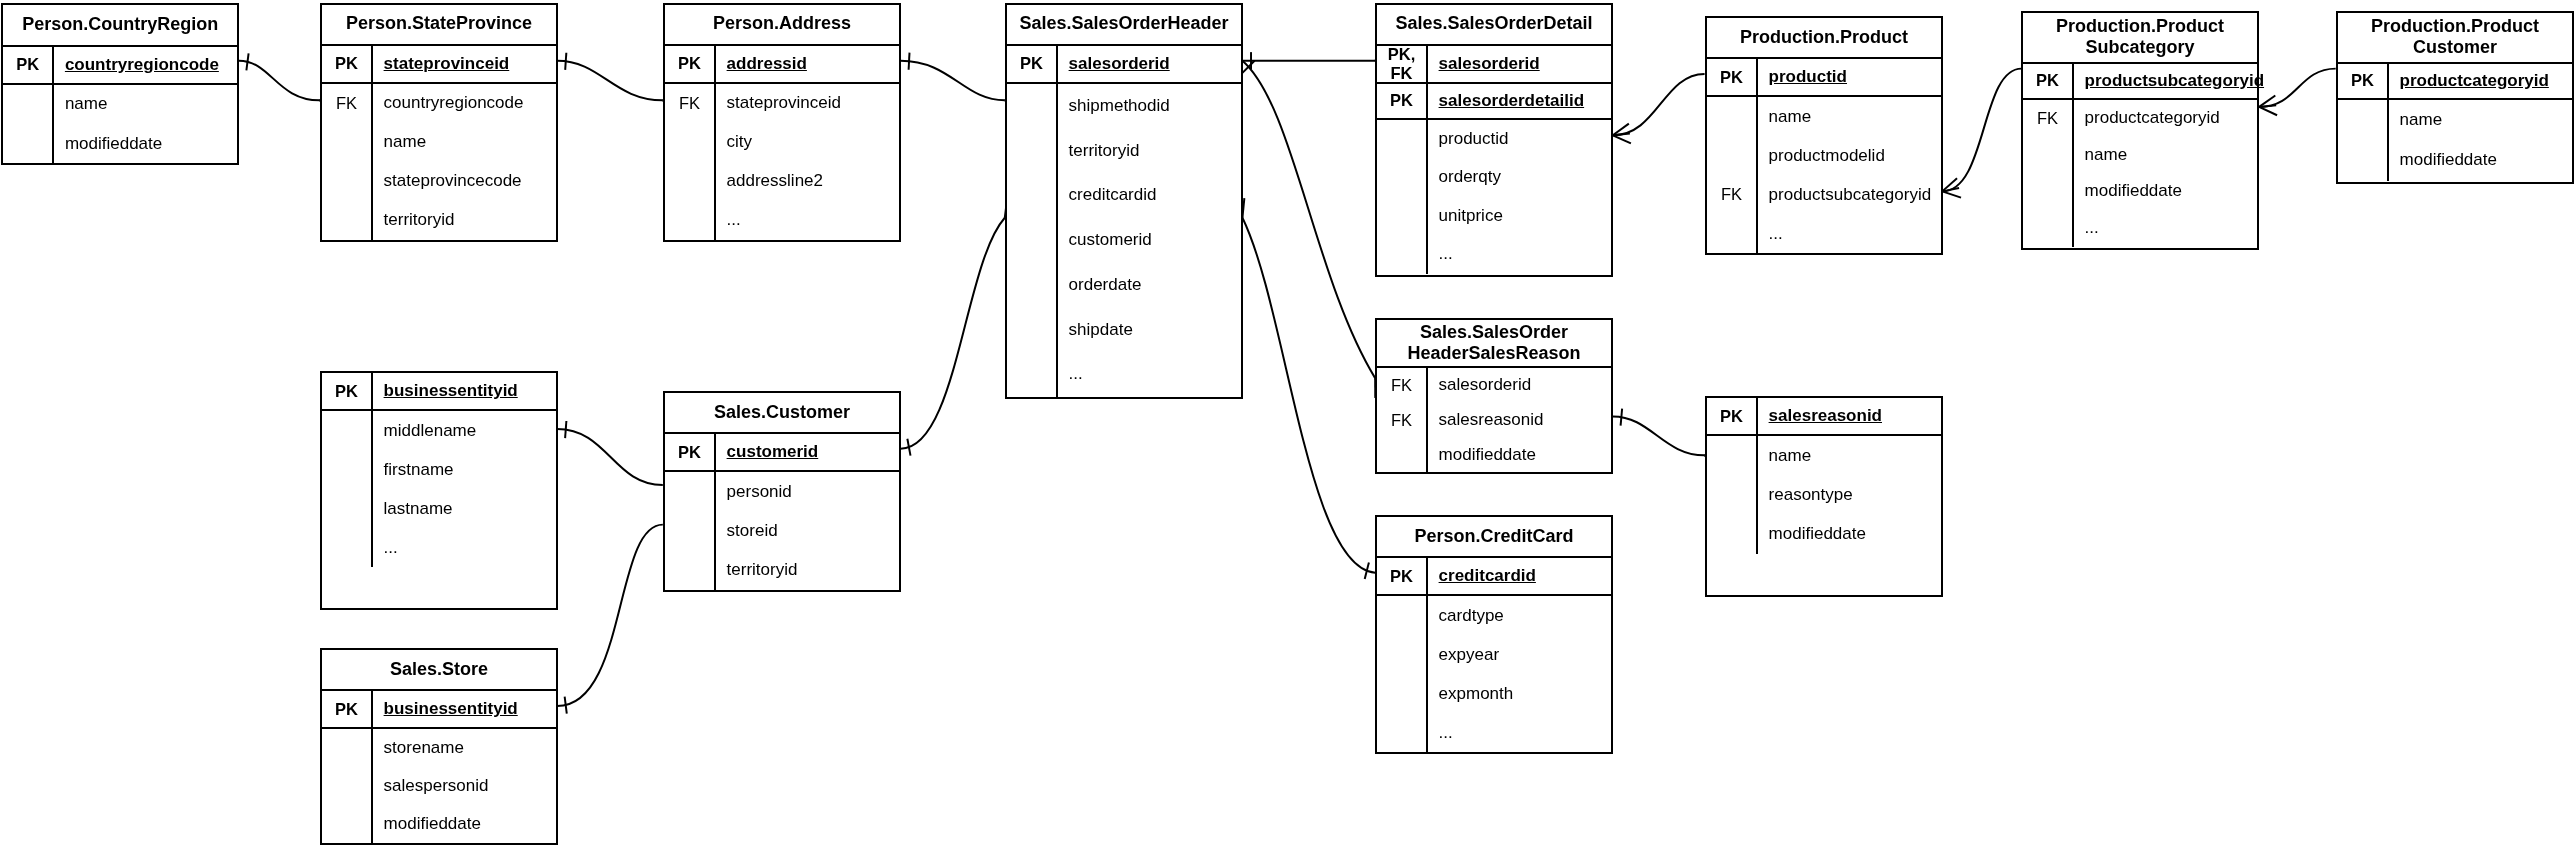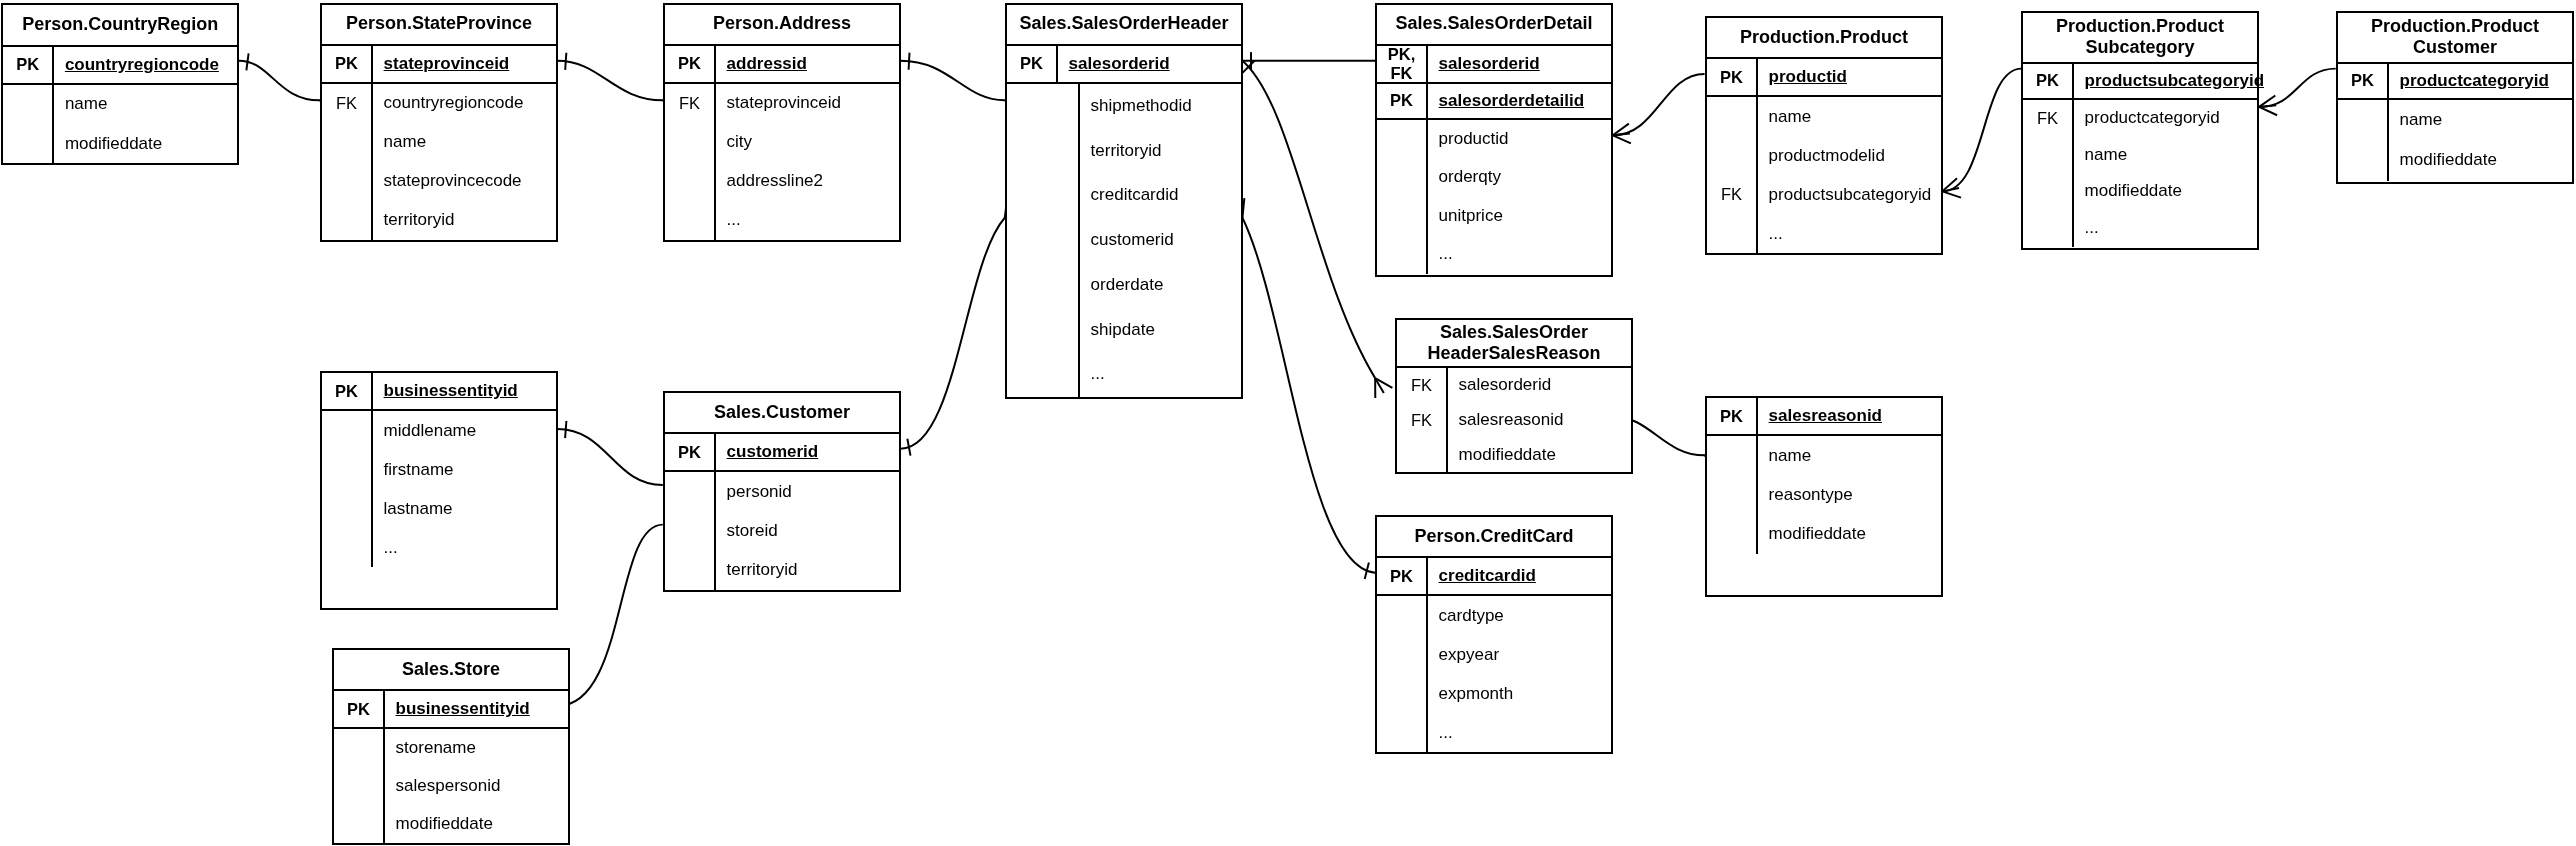--- a/index.html
+++ b/index.html
@@ -192,21 +192,21 @@
           </div>
         </div>
       </div>
       <div class="entity" style="left: 1005px; top: 2.6px; width: 238px; height: 396px;">
         <div class="ent-title" style="height: 41px;">Sales.SalesOrderHeader</div>
         <div class="ent-body">
           <div class="attr-row pkrow" style="height: 38px;">
             <div class="attr-key pk" style="flex-basis: 51px; white-space: pre-line;">PK</div>
             <div class="attr-name">salesorderid</div>
           </div>
-          <div class="grp" style="height: 313px; padding-left: 22px;">
+          <div class="grp" style="height: 313px;">
             <div class="attr-row">
               <div class="attr-key" style="flex-basis: 51px;"></div>
               <div class="attr-name">shipmethodid</div>
             </div>
             <div class="attr-row">
               <div class="attr-key" style="flex-basis: 51px;"></div>
               <div class="attr-name">territoryid</div>
             </div>
             <div class="attr-row">
               <div class="attr-key" style="flex-basis: 51px;"></div>
@@ -329,21 +329,21 @@
               <div class="attr-key" style="flex-basis: 51px;"></div>
               <div class="attr-name">name</div>
             </div>
             <div class="attr-row">
               <div class="attr-key" style="flex-basis: 51px;"></div>
               <div class="attr-name">modifieddate</div>
             </div>
           </div>
         </div>
       </div>
-      <div class="entity" style="left: 1375px; top: 318px; width: 238px; height: 156px; margin-left: 20px;">
+      <div class="entity" style="left: 1375px; top: 318px; width: 238px; height: 156px;">
         <div class="ent-title" style="height: 48px;">Sales.SalesOrder HeaderSalesReason</div>
         <div class="ent-body">
           <div class="grp" style="height: 104px;">
             <div class="attr-row">
               <div class="attr-key" style="flex-basis: 51px;">FK</div>
               <div class="attr-name">salesorderid</div>
             </div>
             <div class="attr-row">
               <div class="attr-key" style="flex-basis: 51px;">FK</div>
               <div class="attr-name">salesreasonid</div>
@@ -446,21 +446,21 @@
               <div class="attr-key" style="flex-basis: 51px;"></div>
               <div class="attr-name">storeid</div>
             </div>
             <div class="attr-row">
               <div class="attr-key" style="flex-basis: 51px;"></div>
               <div class="attr-name">territoryid</div>
             </div>
           </div>
         </div>
       </div>
-      <div class="entity" style="left: 332px; top: 648px; width: 238px; height: 197px;">
+      <div class="entity" style="left: 320px; top: 648px; width: 238px; height: 197px;">
         <div class="ent-title" style="height: 41px;">Sales.Store</div>
         <div class="ent-body">
           <div class="attr-row pkrow" style="height: 38px;">
             <div class="attr-key pk" style="flex-basis: 51px; white-space: pre-line;">PK</div>
             <div class="attr-name">businessentityid</div>
           </div>
           <div class="grp" style="height: 114px;">
             <div class="attr-row">
               <div class="attr-key" style="flex-basis: 51px;"></div>
               <div class="attr-name">storename</div>

